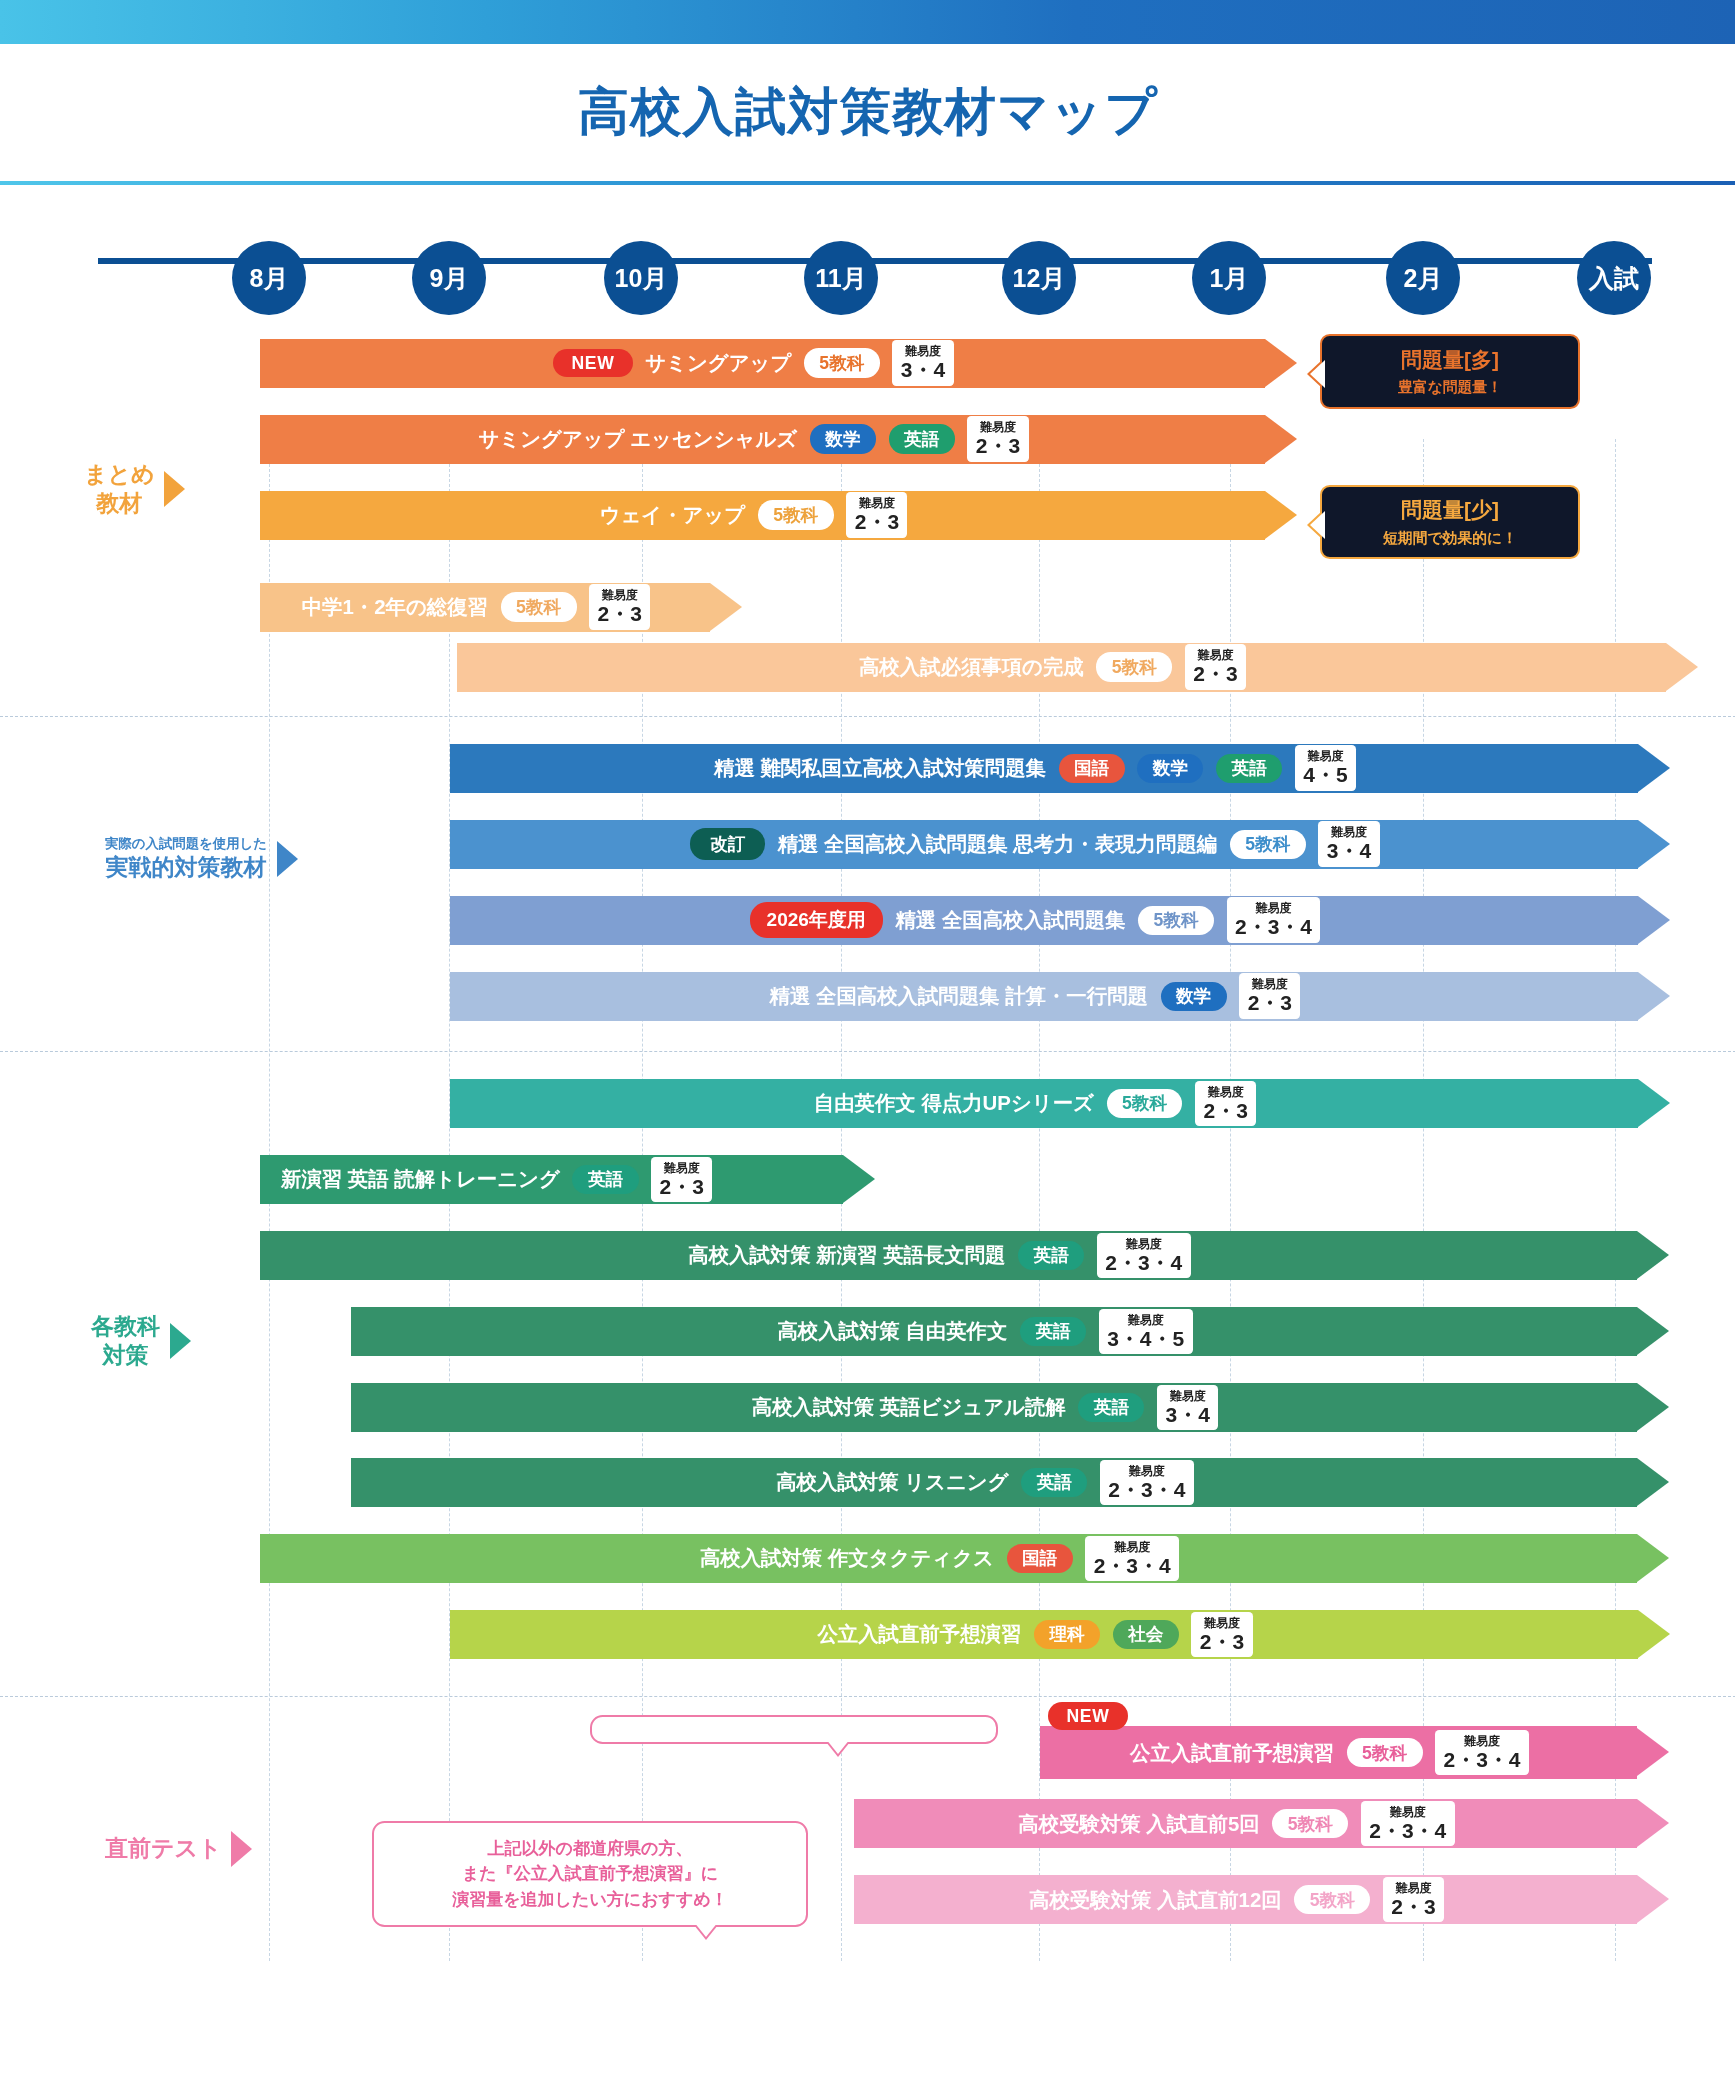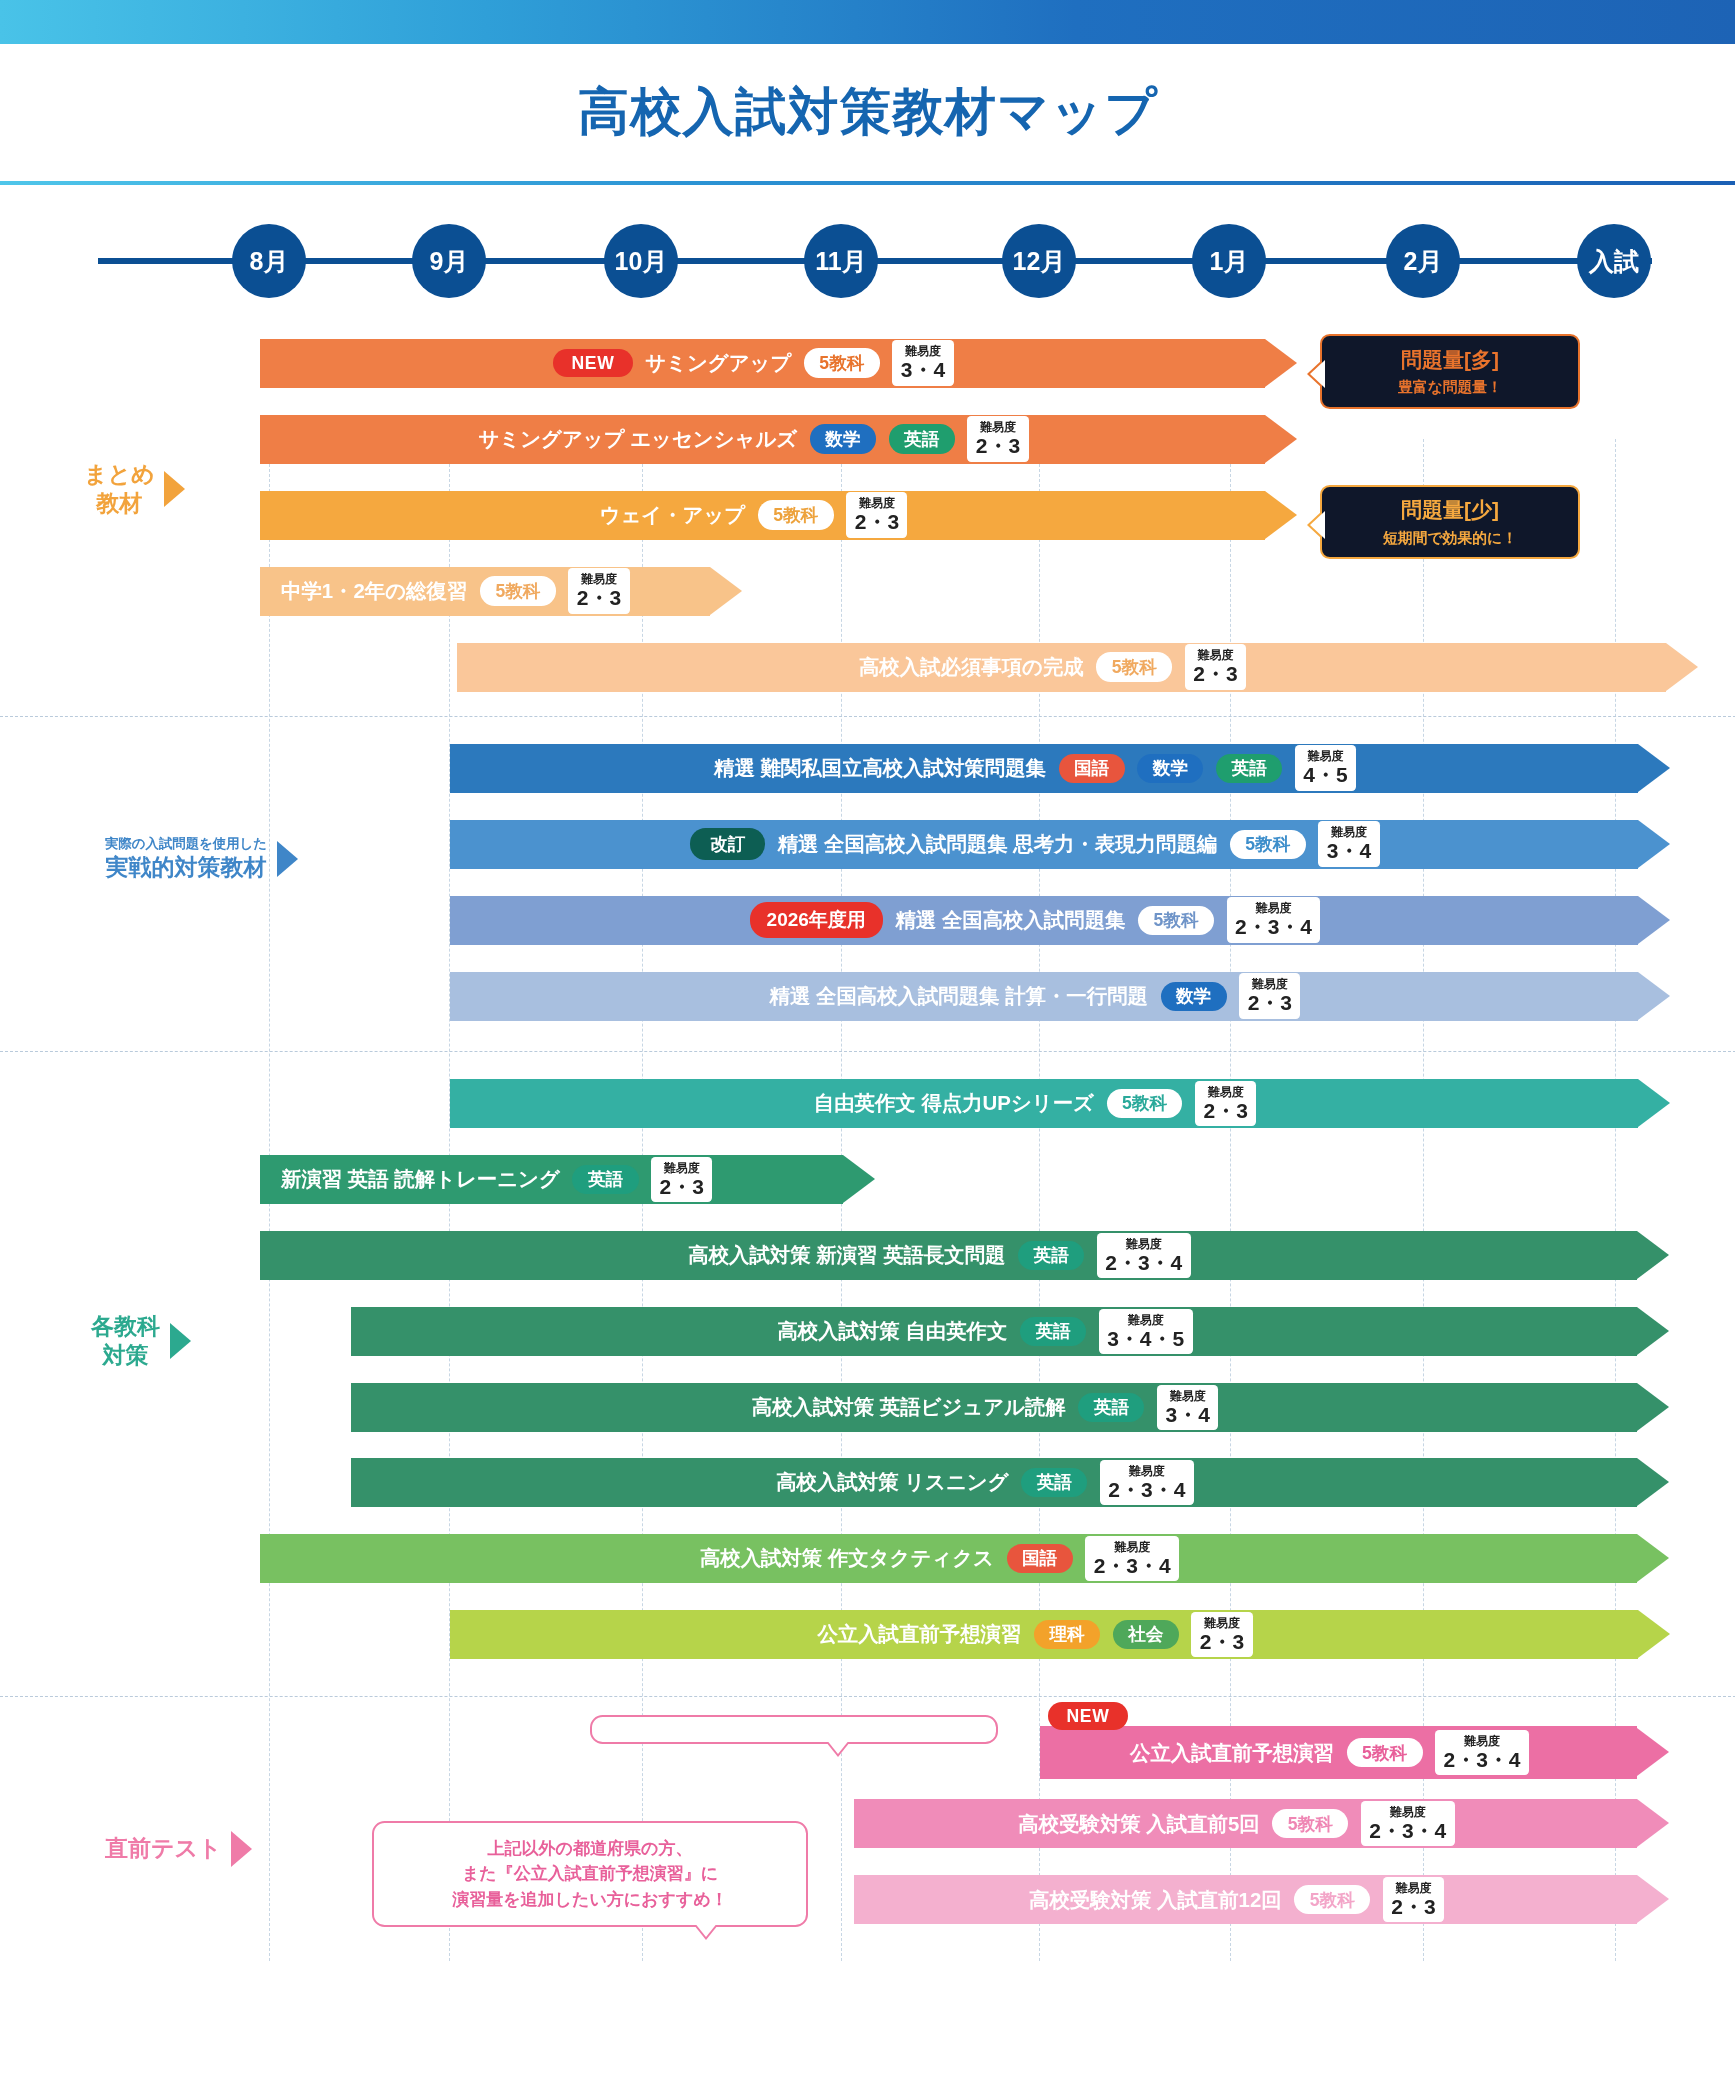--- a/index.html
+++ b/index.html
@@ -47,21 +47,21 @@
   .timeline-line {
     position: absolute;
     left: 98px;
     right: 84px;
     top: 51px;
     height: 6.3px;
     background: #0b4f93;
   }
   .month {
     position: absolute;
-    top: 17px;
+    top: 34px;
     width: 74px;
     height: 74px;
     border-radius: 50%;
     background: #0b4f93;
     color: #fff;
     font-size: 25px;
     font-weight: bold;
     display: flex;
     align-items: center;
     justify-content: center;
@@ -281,21 +281,21 @@
           <span>ウェイ・アップ</span>
           <span class="tag white" style="color:#eda23c">5教科</span>
           <span class="diff">
             <span class="lbl">難易度</span>
             <span class="val">2・3</span>
           </span>
         </div>
         <div class="tip"></div>
       </div>
 
-      <div class="bar" style="left:260px; width:450px; top:242px; background:#f8c389; color:#f8c389; justify-content:flex-start; padding-left:21px">
+      <div class="bar" style="left:260px; width:450px; top:258px; background:#f8c389; color:#f8c389; justify-content:center; ">
         <div class="bar-inner" style="color:#fff">
           <span>中学1・2年の総復習</span>
           <span class="tag white" style="color:#f0a95f">5教科</span>
           <span class="diff">
             <span class="lbl">難易度</span>
             <span class="val">2・3</span>
           </span>
         </div>
         <div class="tip"></div>
       </div>

